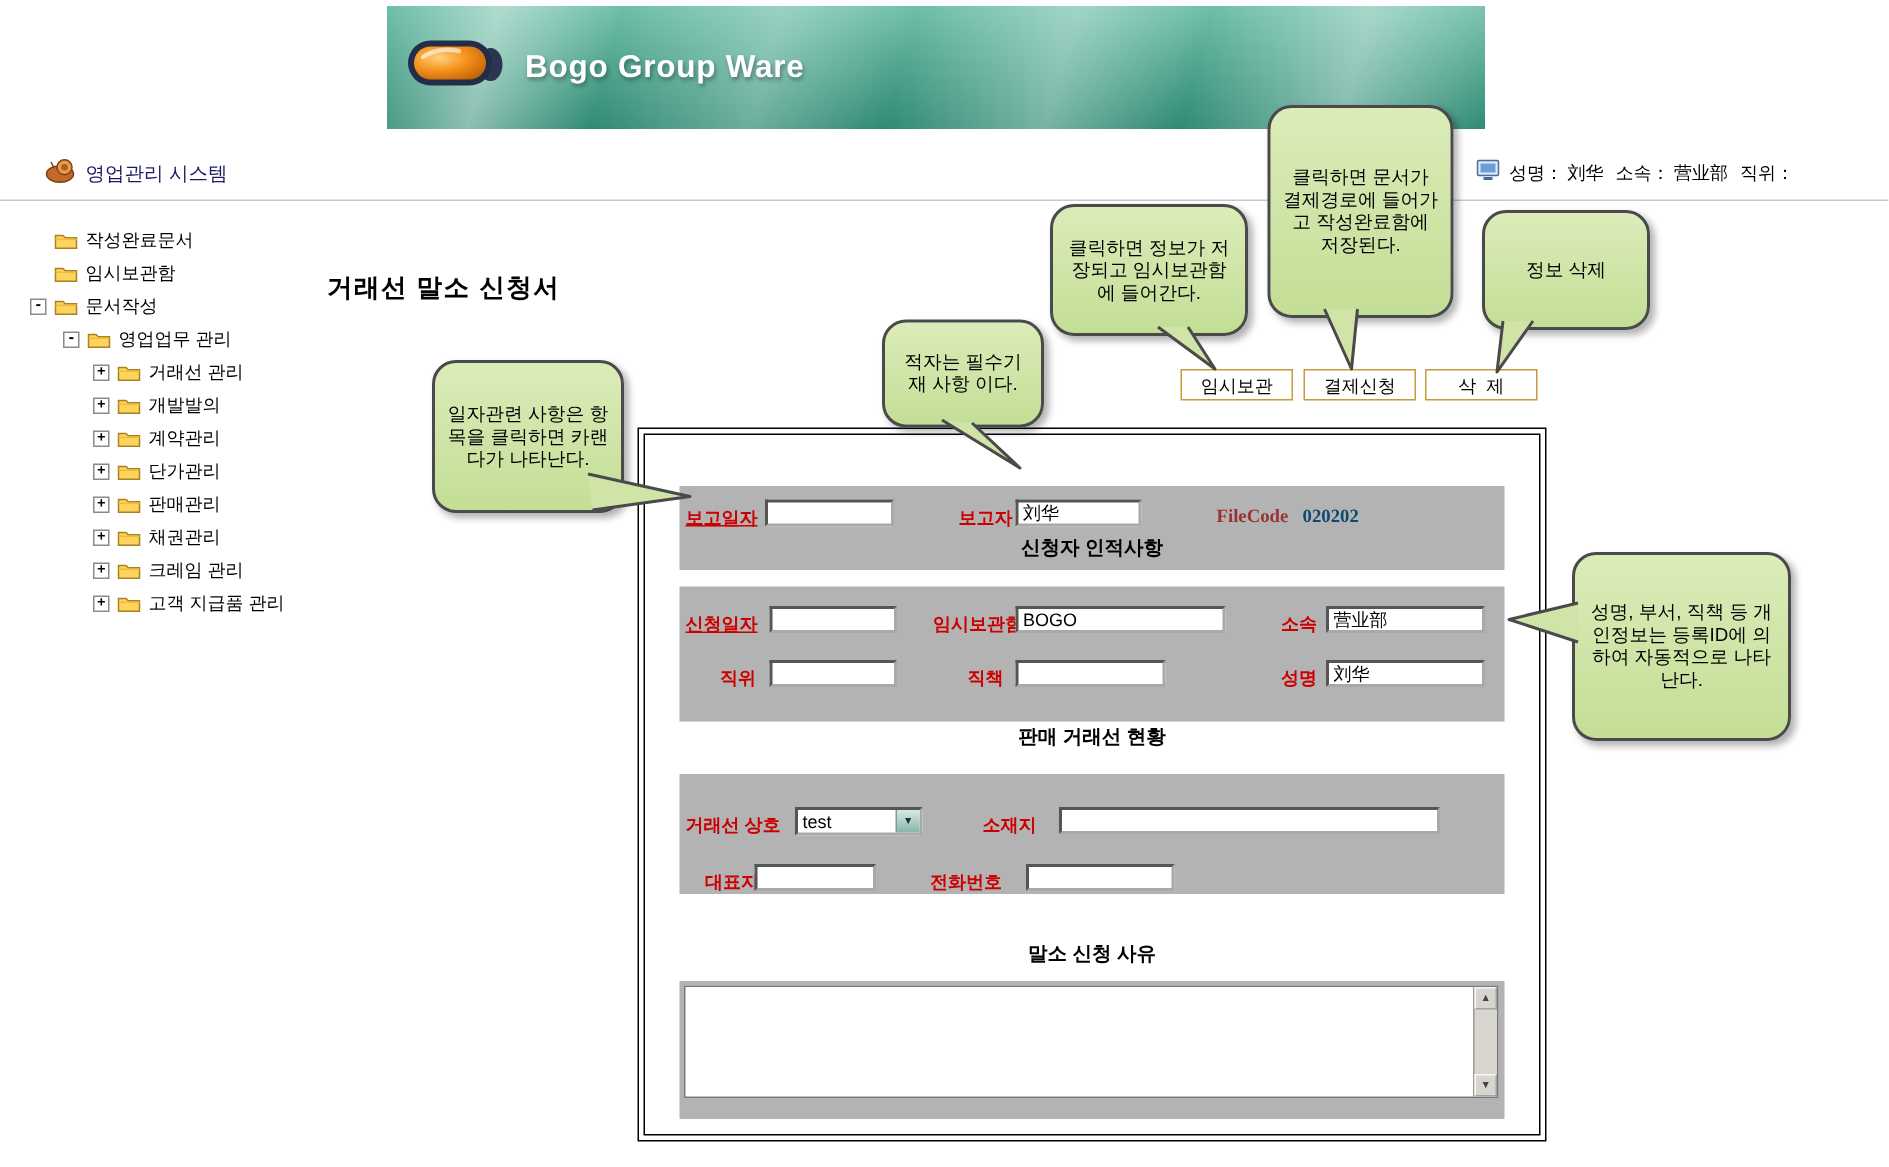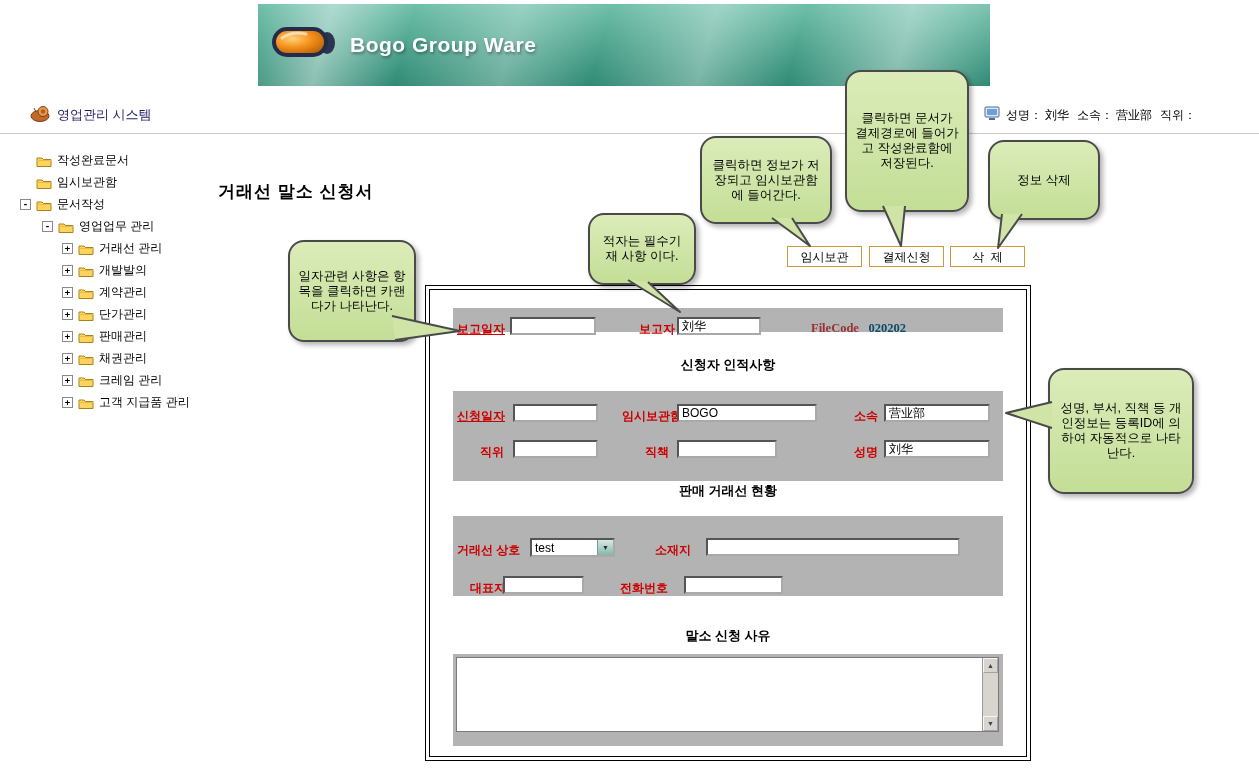--- a/index.html
+++ b/index.html
@@ -61,21 +61,21 @@
   }
   #btn-temp { left:787px; } #btn-appr { left:869px; } #btn-del { left:950px; }
 
   
   .form-frame {
     left:425px; top:285px; width:606px; height:476px; background:#fff;
     border:1px solid #000;
     box-shadow: inset 0 0 0 3px #fff, inset 0 0 0 4px #000;
   }
   .gsec { position:absolute; left:27px; width:550px; background:#b3b3b3; }
-  #s1 { top:22px; height:24px;padding-left:41px; }
+  #s1 { top:38px; height:56px;padding-left:41px; }
   #s2 { top:105px; height:90px; }
   #s3 { top:230px; height:80px; }
   #s4 { top:368px; height:92px; }
   .sec-head { position:absolute; left:0; width:100%; text-align:center; font-weight:bold; font-size:13px; }
   #h1 { top:70px; } #h2 { top:196px; } #h3 { top:341px; }
 
   .flabel { position:absolute; font-size:12px; font-weight:bold; color:#cc0000; white-space:nowrap; }
   .flink { text-decoration:underline; cursor:pointer; }
   .fld {
     position:absolute; height:18px; border:2px inset #a9a9a9; background:#fff;

